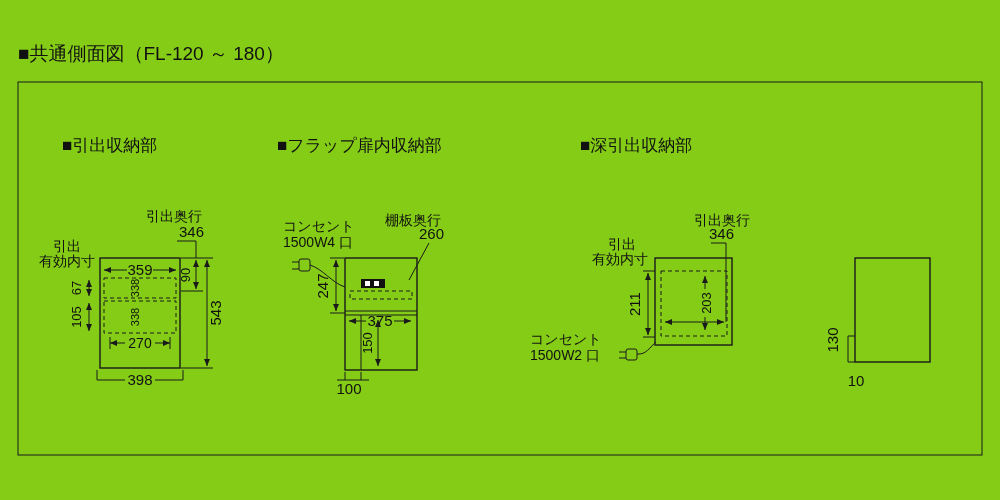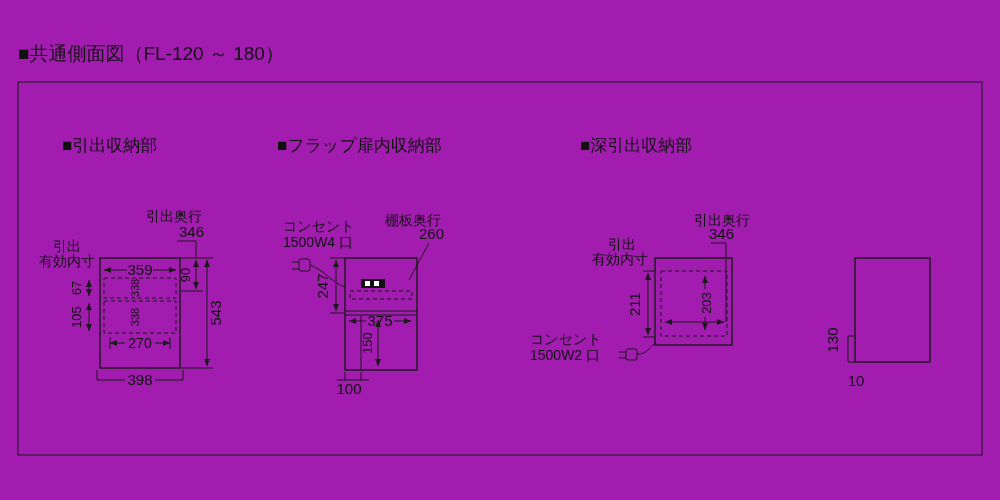--- a/index.html
+++ b/index.html
@@ -1,16 +1,16 @@
 <!DOCTYPE html>
 <html><head>
 <meta charset="utf-8">
 <style>
   html,body{margin:0;padding:0;background:#fff;}
-  #stage{position:relative;width:1000px;height:500px;background:#a21caf;overflow:hidden;
+  #stage{position:relative;width:1000px;height:500px;background:#84cc16;overflow:hidden;
          font-family:"Liberation Sans","DejaVu Sans",sans-serif;}
   svg{display:block;}
   text{fill:#111;font-family:"Liberation Sans","DejaVu Sans",sans-serif;}
   .ln{stroke:#1a1a1a;stroke-width:1;fill:none;}
   .lnb{stroke:#1a1a1a;stroke-width:1.4;fill:none;}
   .dash{stroke:#1a1a1a;stroke-width:1;fill:none;stroke-dasharray:4 3;}
   .t11{font-size:11px;}.t13{font-size:13px;}.t14{font-size:14px;}
   .t15{font-size:15px;}.t17{font-size:17px;}.t19{font-size:19px;}
   .mid{text-anchor:middle;}
 </style>

